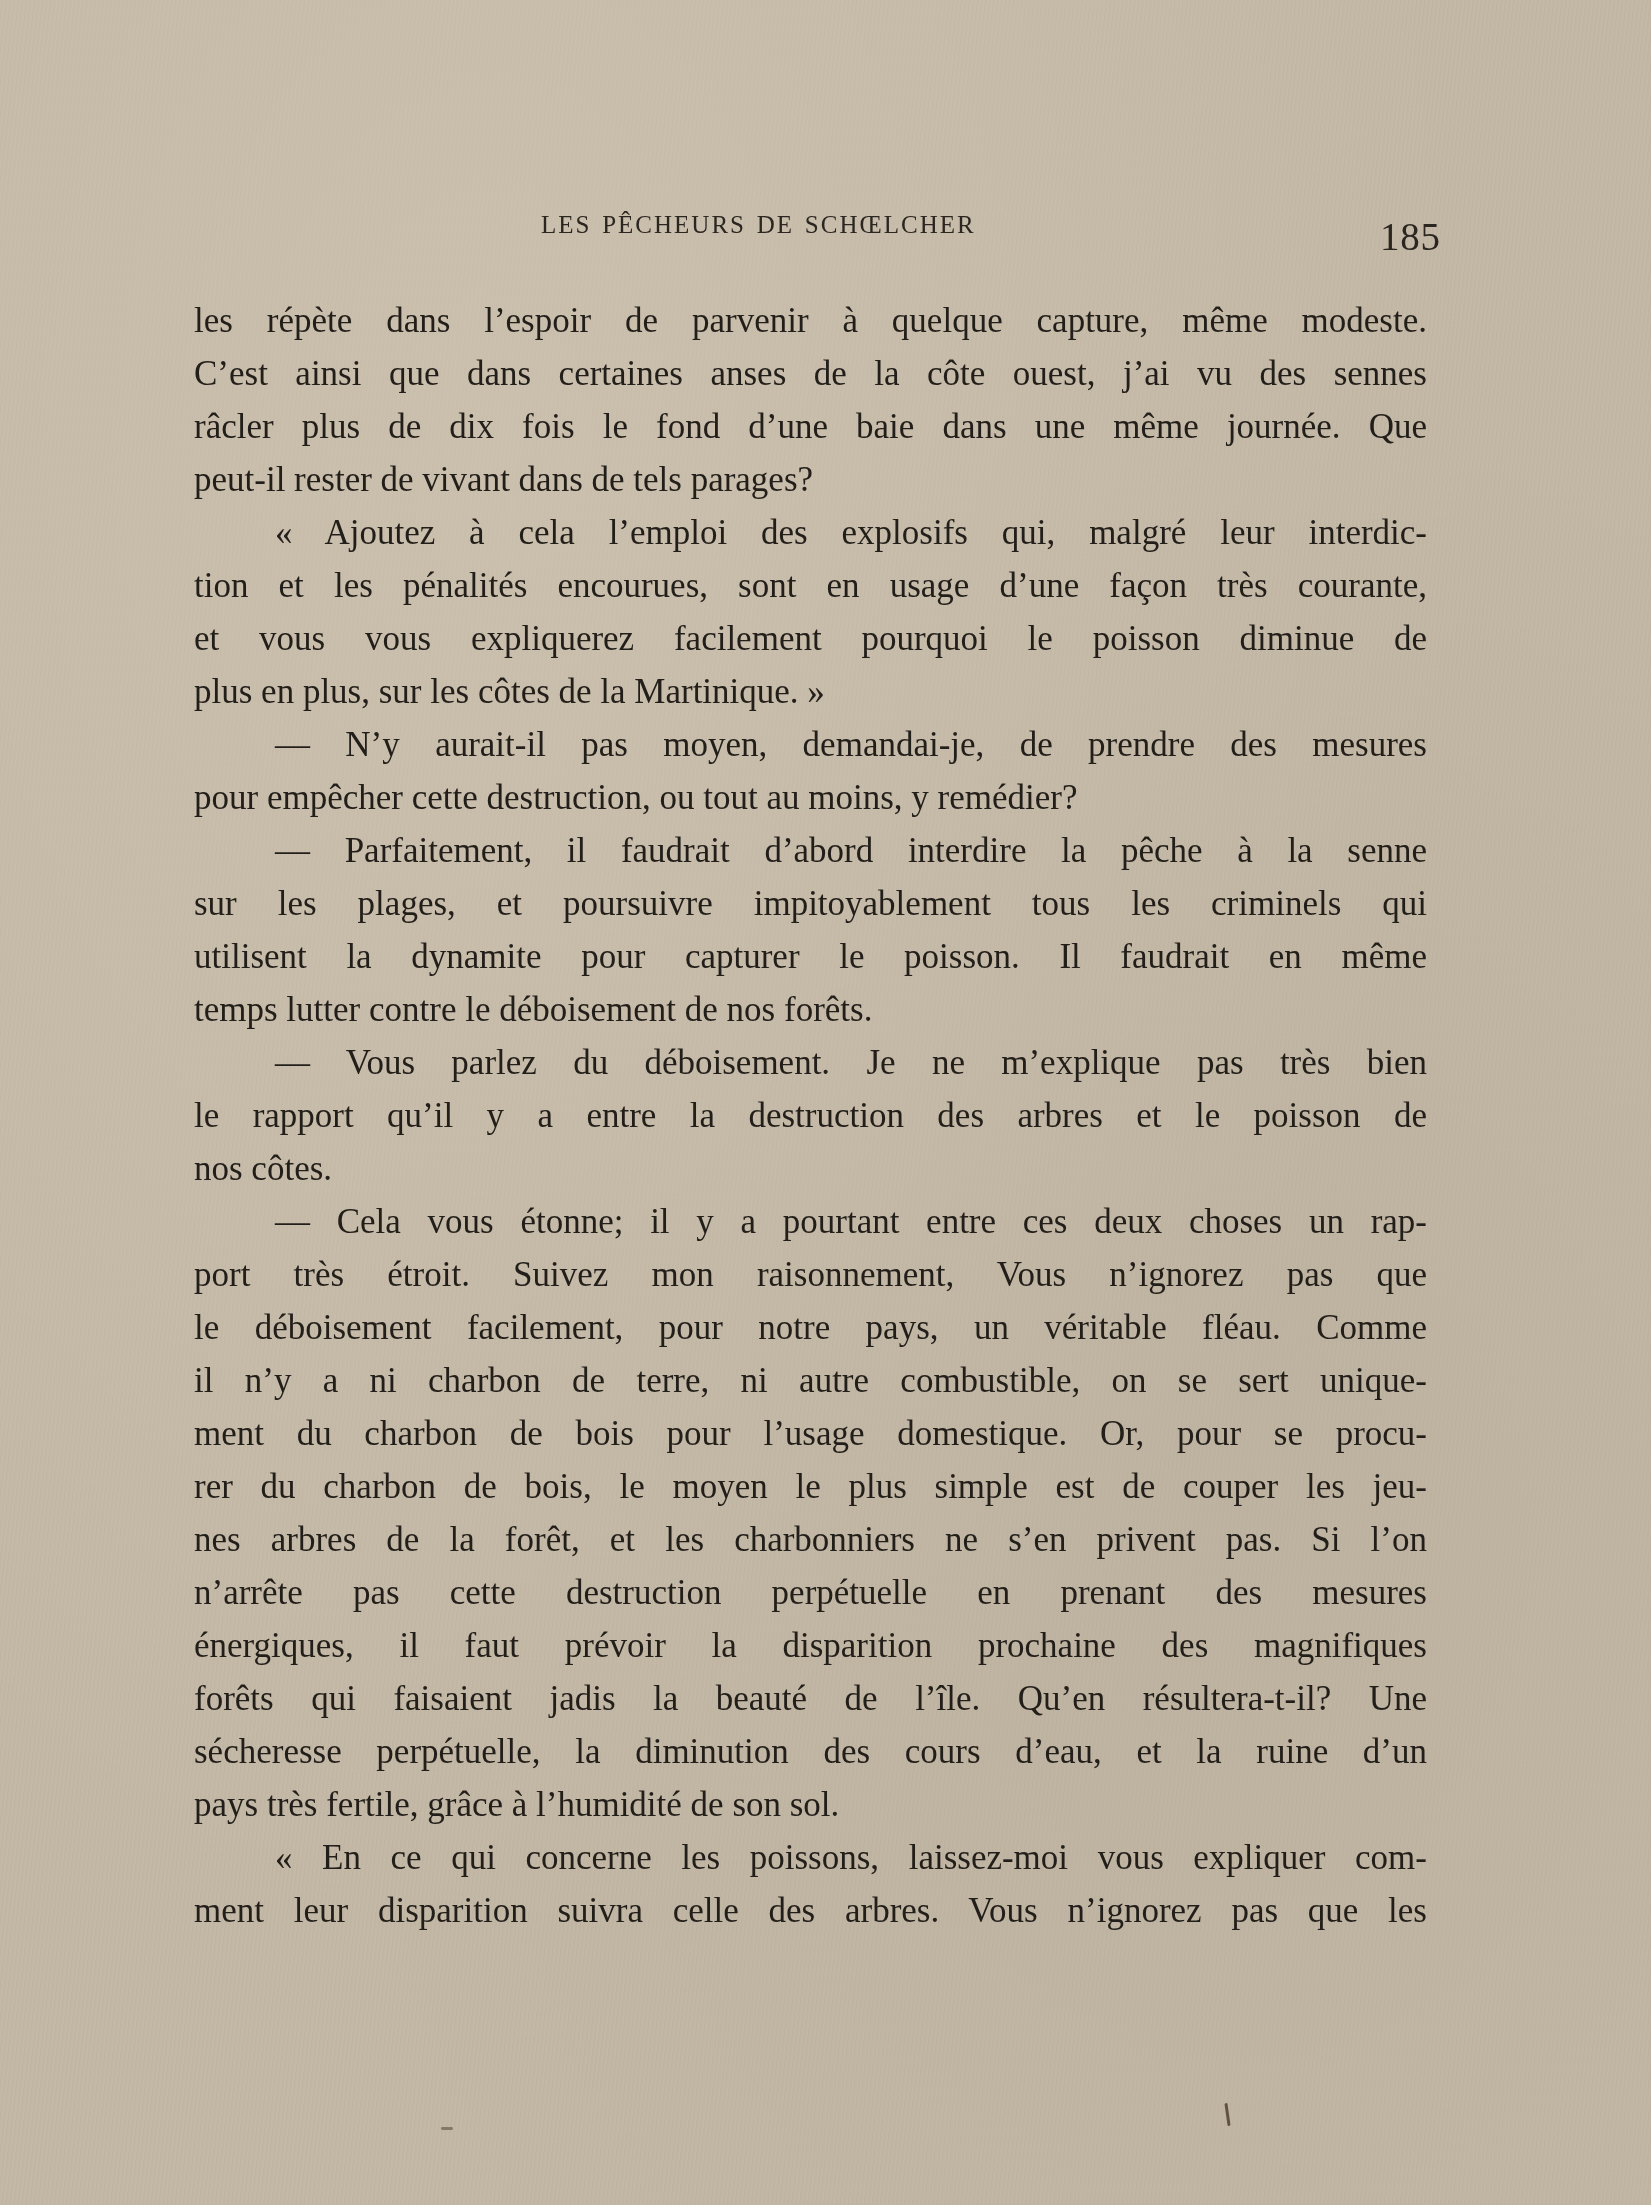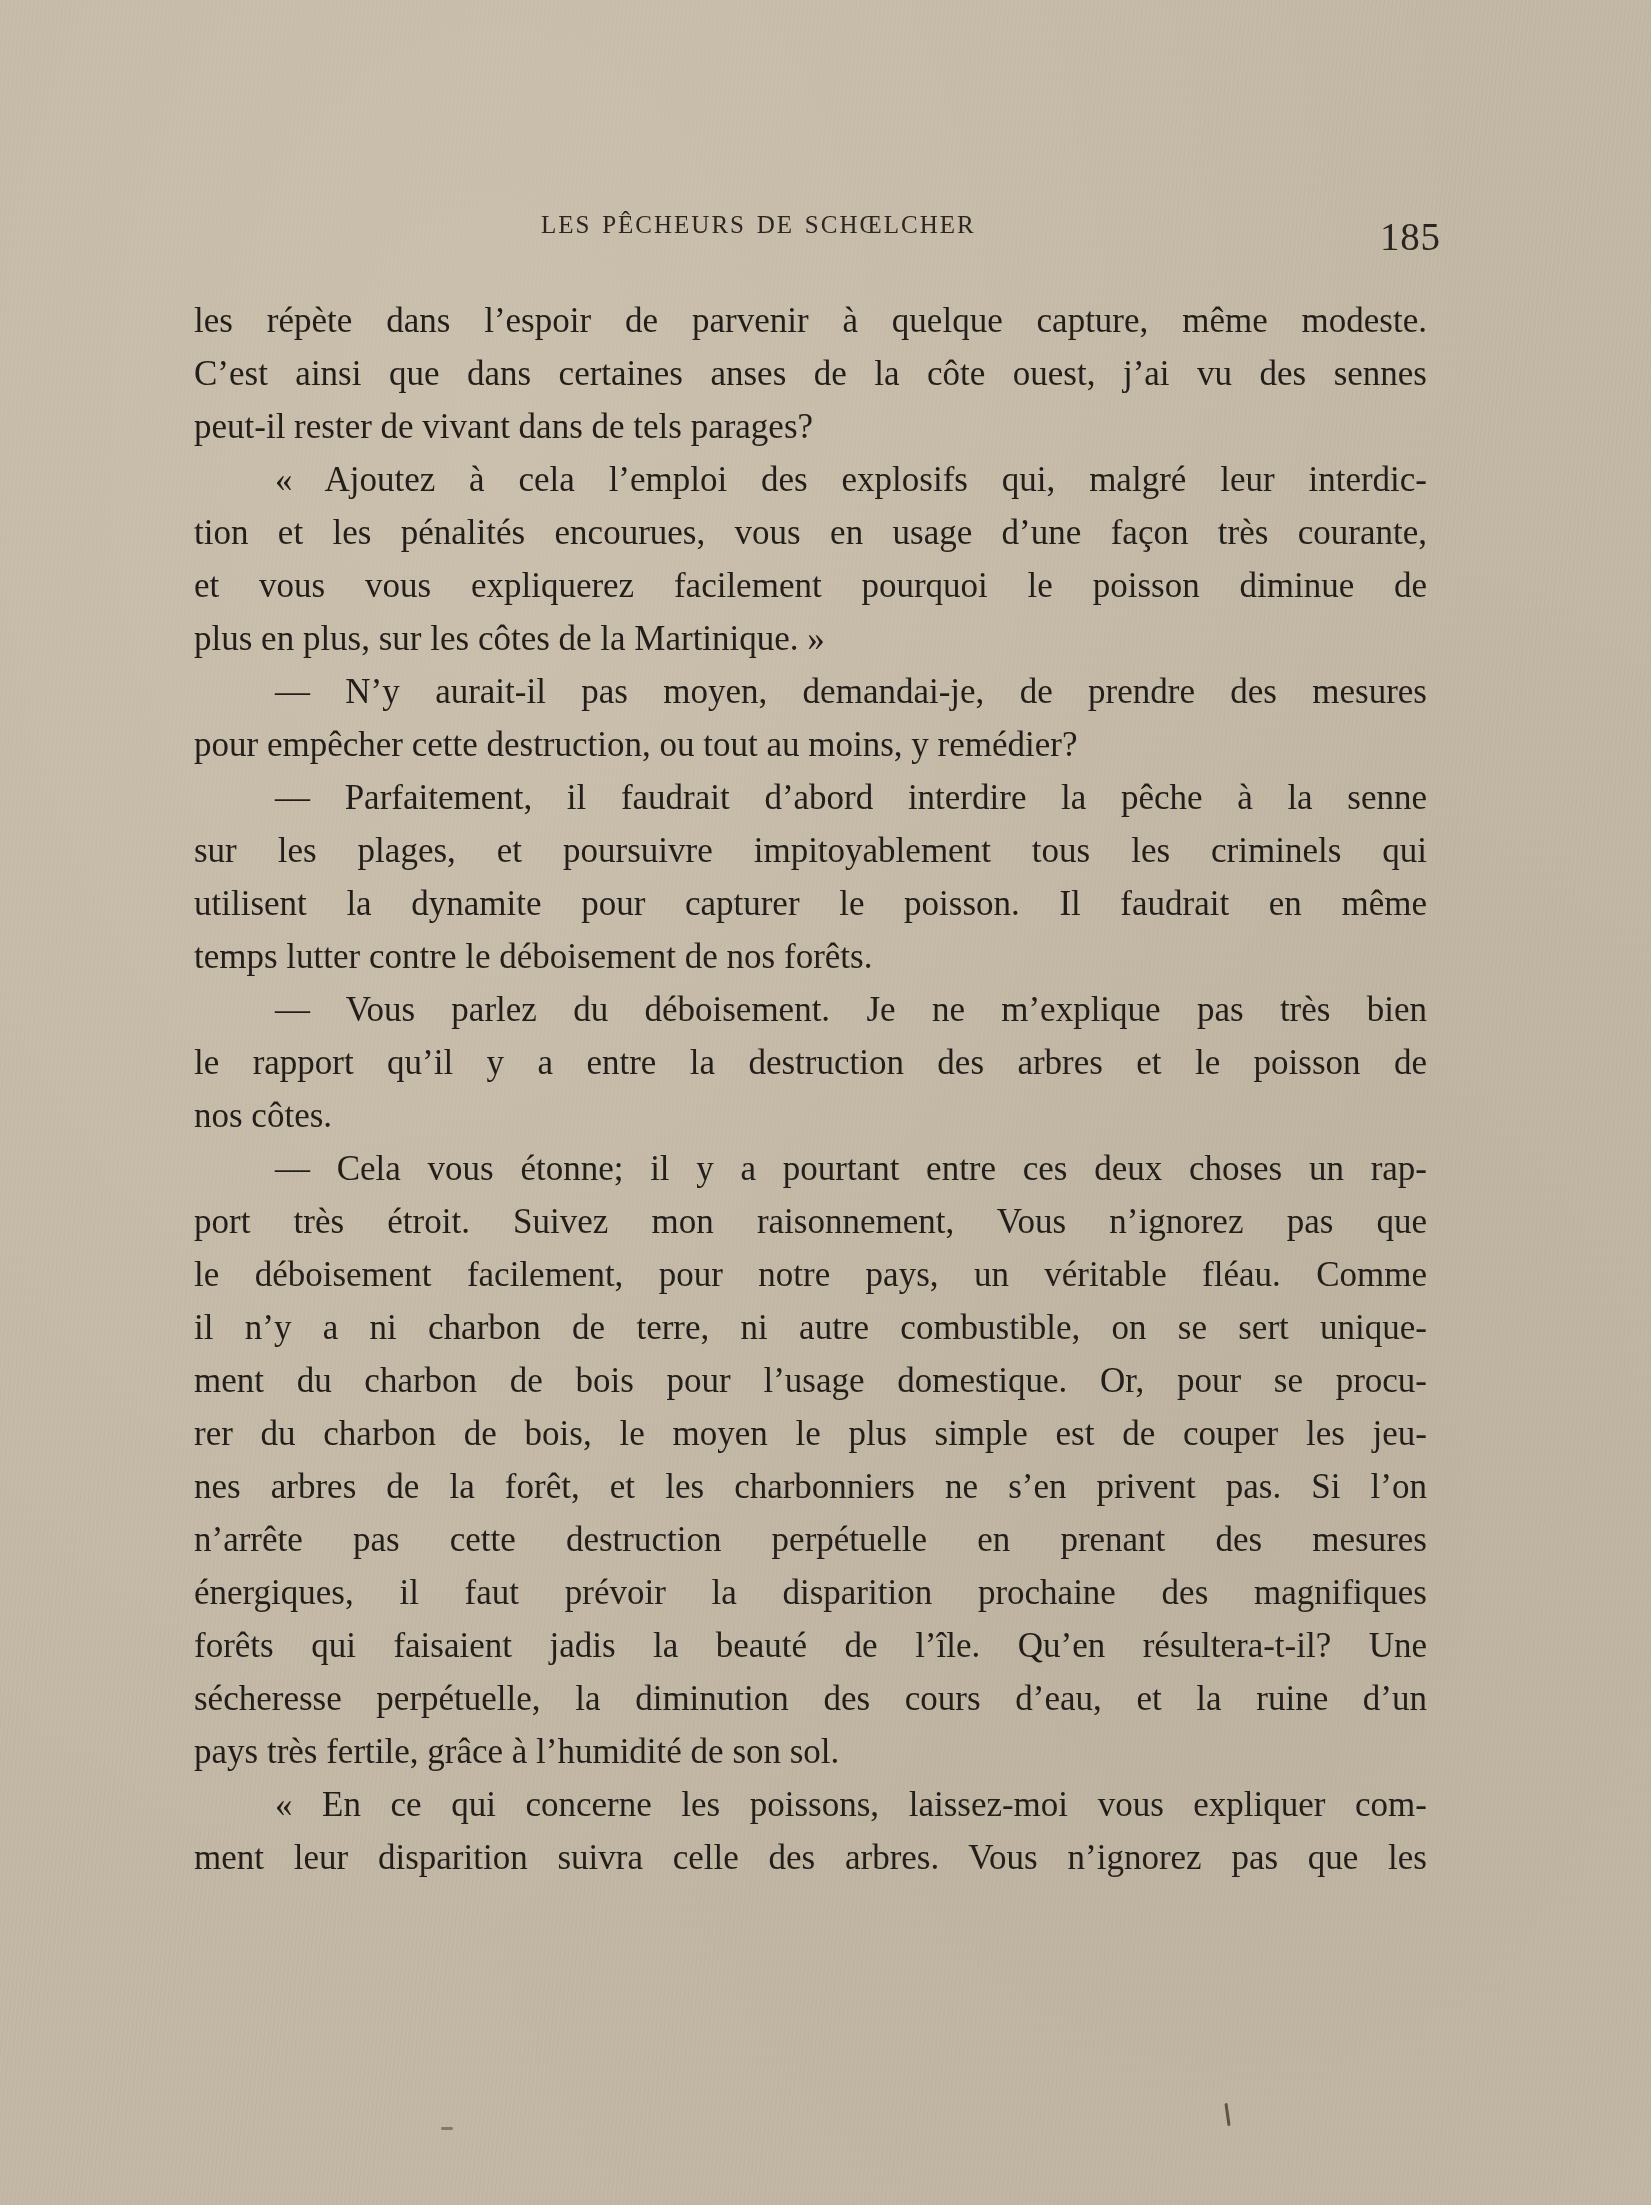--- a/index.html
+++ b/index.html
@@ -76,23 +76,24 @@
 <body>
 
 <div class="paper"></div>
 
 <div class="running-head">Les Pêcheurs de Schœlcher</div>
 <div class="page-number">185</div>
 
 <div class="text-block" id="text-block">
     <div class="line">les répète dans l’espoir de parvenir à quelque capture, même modeste.</div>
     <div class="line">C’est ainsi que dans certaines anses de la côte ouest, j’ai vu des sennes</div>
+    <div class="line">râcler plus de dix fois le fond d’une baie dans une même journée. Que</div>
     <div class="line last">peut-il rester de vivant dans de tels parages?</div>
     <div class="line indent">« Ajoutez à cela l’emploi des explosifs qui, malgré leur interdic-</div>
-    <div class="line">tion et les pénalités encourues, vous en usage d’une façon très courante,</div>
+    <div class="line">tion et les pénalités encourues, sont en usage d’une façon très courante,</div>
     <div class="line">et vous vous expliquerez facilement pourquoi le poisson diminue de</div>
     <div class="line last">plus en plus, sur les côtes de la Martinique. »</div>
     <div class="line indent">— N’y aurait-il pas moyen, demandai-je, de prendre des mesures</div>
     <div class="line last">pour empêcher cette destruction, ou tout au moins, y remédier?</div>
     <div class="line indent">— Parfaitement, il faudrait d’abord interdire la pêche à la senne</div>
     <div class="line">sur les plages, et poursuivre impitoyablement tous les criminels qui</div>
     <div class="line">utilisent la dynamite pour capturer le poisson. Il faudrait en même</div>
     <div class="line last">temps lutter contre le déboisement de nos forêts.</div>
     <div class="line indent">— Vous parlez du déboisement. Je ne m’explique pas très bien</div>
     <div class="line">le rapport qu’il y a entre la destruction des arbres et le poisson de</div>

